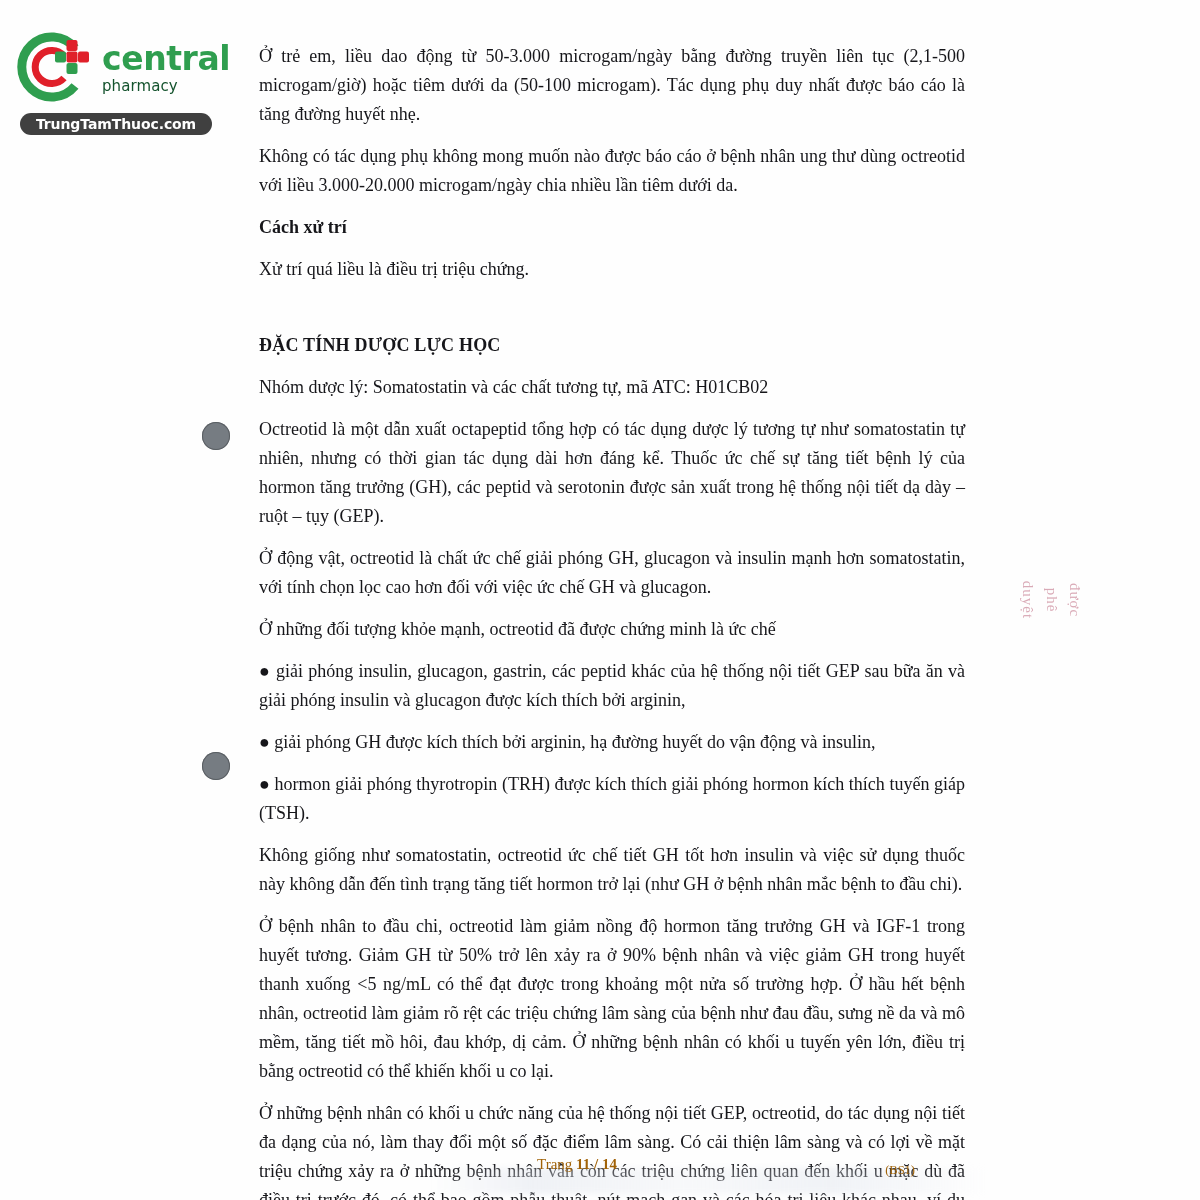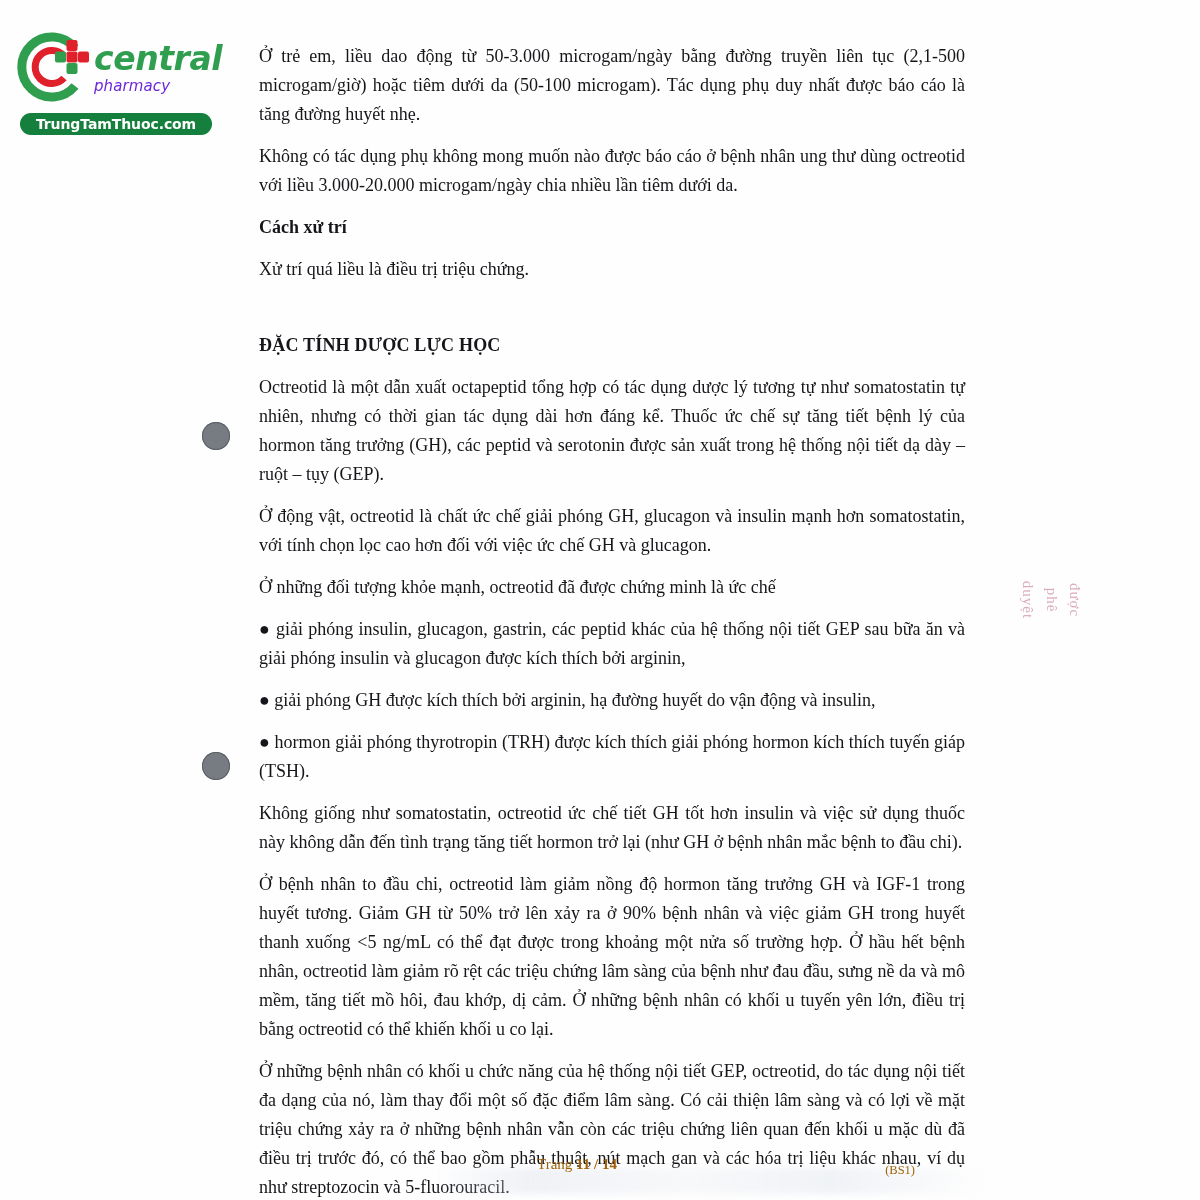--- a/index.html
+++ b/index.html
@@ -26,22 +26,21 @@
   
   .brand {
     position: absolute;
     left: 12px;
     top: 28px;
     width: 215px;
   }
   .brand-row {
     display: flex;
     align-items: center;
-    gap: 4px;
-    font-style: italic;
+    gap: 12px;
   }
   .logo-mark {
     position: relative;
     width: 78px;
     height: 78px;
     flex: 0 0 78px;
   }
   .logo-mark svg { display: block; }
   .brand-words {
     display: flex;
@@ -54,32 +53,32 @@
     font-size: 33px;
     font-weight: 600;
     color: #2f9e4f;
     line-height: 1.0;
     letter-spacing: -0.4px;
   }
   .brand-sub {
     font-family: "DejaVu Sans", sans-serif;
     font-size: 15px;
     font-weight: 500;
-    color: #6d28d9;
+    color: #14532d;
     line-height: 1.0;
     margin-top: 4px;
     letter-spacing: 0.1px;
   }
   .brand-pill {
     margin-top: 7px;
     margin-left: 8px;
     width: 192px;
     height: 22px;
     border-radius: 11px;
-    background: #15803d;
+    background: #404040;
     display: flex;
     align-items: center;
     justify-content: center;
   }
   .brand-pill span {
     font-family: "DejaVu Sans", sans-serif;
     font-size: 14px;
     font-weight: 700;
     color: #ffffff;
     letter-spacing: -0.1px;
@@ -246,20 +245,21 @@
   <div class="doc">
 
     <p>Ở trẻ em, liều dao động từ 50-3.000 microgam/ngày bằng đường truyền liên tục (2,1-500 microgam/giờ) hoặc tiêm dưới da (50-100 microgam). Tác dụng phụ duy nhất được báo cáo là tăng đường huyết nhẹ.</p>
     <p>Không có tác dụng phụ không mong muốn nào được báo cáo ở bệnh nhân ung thư dùng octreotid với liều 3.000-20.000 microgam/ngày chia nhiều lần tiêm dưới da.</p>
     <p class="head-bold">Cách xử trí</p>
     <p class="nowrap-left">Xử trí quá liều là điều trị triệu chứng.</p>
 
     <div class="gap-lg"></div>
 
     <p class="head-caps">ĐẶC TÍNH DƯỢC LỰC HỌC</p>
+    <p class="nowrap-left">Nhóm dược lý: Somatostatin và các chất tương tự, mã ATC: H01CB02</p>
     <p>Octreotid là một dẫn xuất octapeptid tổng hợp có tác dụng dược lý tương tự như somatostatin tự nhiên, nhưng có thời gian tác dụng dài hơn đáng kể. Thuốc ức chế sự tăng tiết bệnh lý của hormon tăng trưởng (GH), các peptid và serotonin được sản xuất trong hệ thống nội tiết dạ dày – ruột – tụy (GEP).</p>
     <p>Ở động vật, octreotid là chất ức chế giải phóng GH, glucagon và insulin mạnh hơn somatostatin, với tính chọn lọc cao hơn đối với việc ức chế GH và glucagon.</p>
     <p class="nowrap-left">Ở những đối tượng khỏe mạnh, octreotid đã được chứng minh là ức chế</p>
     <p class="bullet-p">● giải phóng insulin, glucagon, gastrin, các peptid khác của hệ thống nội tiết GEP sau bữa ăn và giải phóng insulin và glucagon được kích thích bởi arginin,</p>
     <p class="bullet-p nowrap-left">● giải phóng GH được kích thích bởi arginin, hạ đường huyết do vận động và insulin,</p>
     <p class="bullet-p">● hormon giải phóng thyrotropin (TRH) được kích thích giải phóng hormon kích thích tuyến giáp (TSH).</p>
     <p>Không giống như somatostatin, octreotid ức chế tiết GH tốt hơn insulin và việc sử dụng thuốc này không dẫn đến tình trạng tăng tiết hormon trở lại (như GH ở bệnh nhân mắc bệnh to đầu chi).</p>
     <p>Ở bệnh nhân to đầu chi, octreotid làm giảm nồng độ hormon tăng trưởng GH và IGF-1 trong huyết tương. Giảm GH từ 50% trở lên xảy ra ở 90% bệnh nhân và việc giảm GH trong huyết thanh xuống &lt;5 ng/mL có thể đạt được trong khoảng một nửa số trường hợp. Ở hầu hết bệnh nhân, octreotid làm giảm rõ rệt các triệu chứng lâm sàng của bệnh như đau đầu, sưng nề da và mô mềm, tăng tiết mồ hôi, đau khớp, dị cảm. Ở những bệnh nhân có khối u tuyến yên lớn, điều trị bằng octreotid có thể khiến khối u co lại.</p>
     <p>Ở những bệnh nhân có khối u chức năng của hệ thống nội tiết GEP, octreotid, do tác dụng nội tiết đa dạng của nó, làm thay đổi một số đặc điểm lâm sàng. Có cải thiện lâm sàng và có lợi về mặt triệu chứng xảy ra ở những bệnh nhân vẫn còn các triệu chứng liên quan đến khối u mặc dù đã điều trị trước đó, có thể bao gồm phẫu thuật, nút mạch gan và các hóa trị liệu khác nhau, ví dụ như streptozocin và 5-fluorouracil.</p>
     <p class="underline-p">Tác dụng của octreotid đối với các loại khối u khác nhau như sau:</p>

